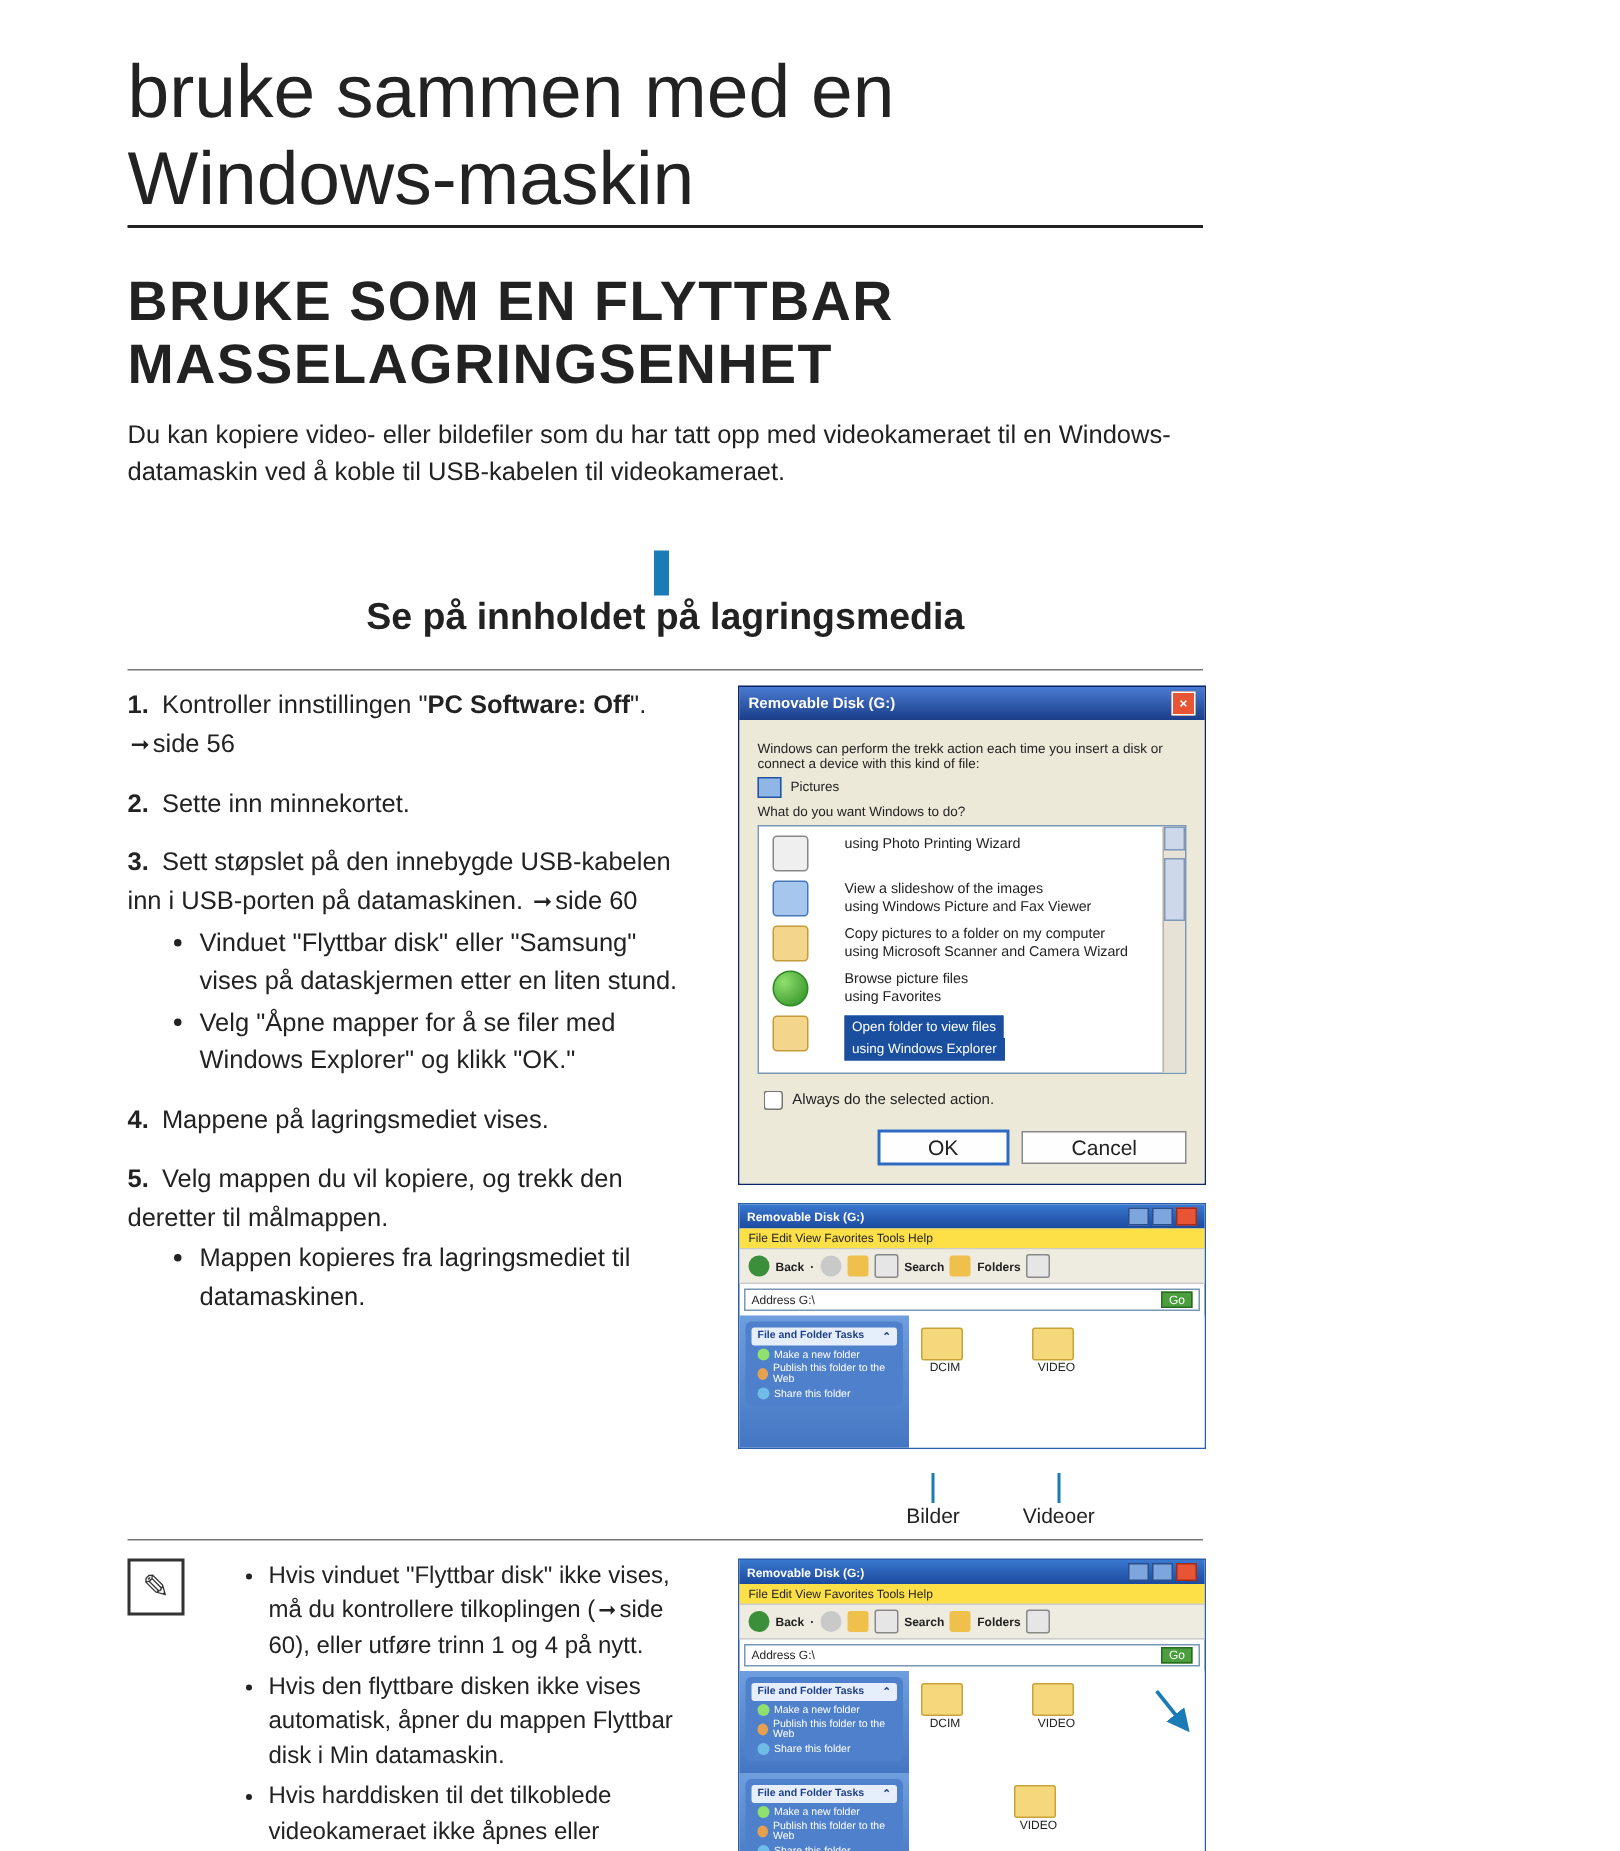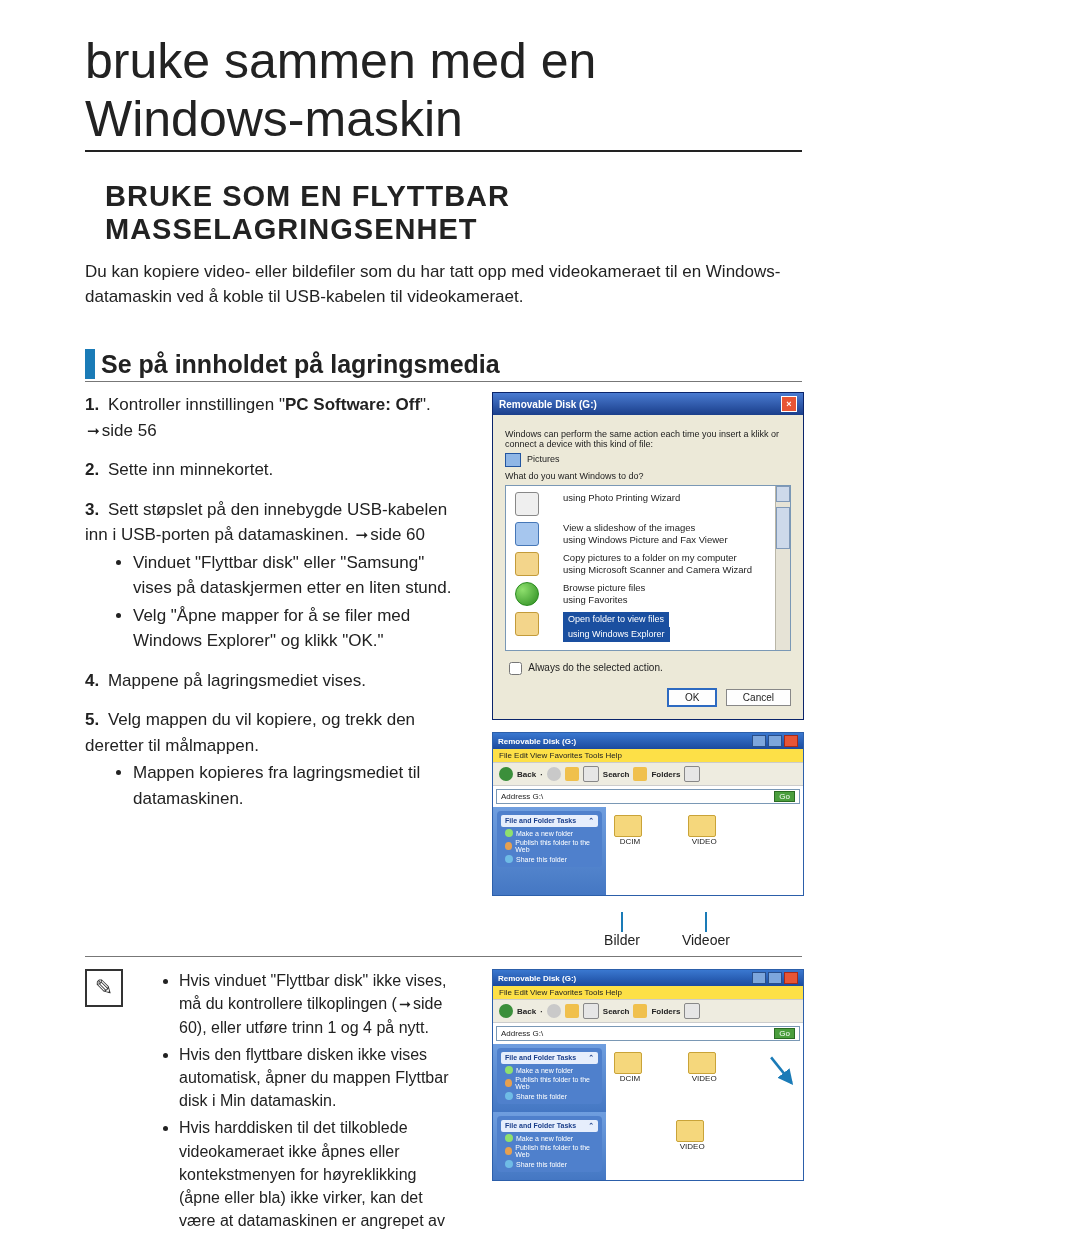--- a/index.html
+++ b/index.html
@@ -16,37 +16,37 @@
   .hero {
     font-size: 50px;
     font-weight: 300;
     font-family: "Segoe UI Light", "Arial Narrow", Arial, sans-serif;
     letter-spacing: 0px;
     border-bottom: 2px solid #222;
     padding-bottom: 2px;
     margin-bottom: 28px;
   }
   .section-title {
-    font-size: 29px;
+    font-size: 37px;
     font-weight: 700;
     letter-spacing: 1px;
     margin-bottom: 14px;
-    margin-left: 20px;
   }
   .intro {
     font-size: 17px;
     line-height: 1.45;
     margin-bottom: 40px;
   }
   .subhead-row {
     display: flex;
     align-items: center;
     border-bottom: 1.5px solid #777;
-    padding-bottom: 2px;
+    padding-bottom: 20px;
     margin-bottom: 10px;
+    flex-direction: column;
   }
   .subhead-bar {
     width: 10px;
     height: 30px;
     background: #1a7bb7;
     margin-right: 6px;
   }
   .subhead {
     font-size: 25px;
     font-weight: 700;
@@ -148,22 +148,22 @@
   .dlg-scroll { position:absolute; right:0; top:0; bottom:0; width:14px; background:#e6e3d6;border-left:1px solid #b9b6a7; }
   .dlg-scroll .t, .dlg-scroll .b { height:14px;background:#cdd9ea;border:1px solid #8099b8; }
   .dlg-scroll .thumb { height:40px;background:#cdd9ea;border:1px solid #8099b8;margin-top:5px; }
   .dlg-check { margin-top:8px; font-size:10px; }
   .dlg-check input { vertical-align:middle; margin-right:4px; }
   .dlg-btns { text-align:right;margin-top:10px; }
   .dlg-btn {
     display:inline-block;
     border:1px solid #888;
     background:#fefefe;
-    padding:2px 16px;
-    font-size:10px;
+    padding:2px 32px;
+    font-size:14px;
     margin-left:6px;
   }
   .dlg-btn.primary { border:2px solid #2d6ac1; }
 
   
   .explorer {
     border:1px solid #2c5faa;
     width:100%;
     font-size:8px;
     background:#fff;
@@ -292,21 +292,21 @@
     </div>
 
     <div class="right">
 
       <div class="dialog">
         <div class="dialog-title">
           <span>Removable Disk (G:)</span>
           <span class="dlg-close">×</span>
         </div>
         <div class="dialog-body">
-          <div class="dlg-row">Windows can perform the same action each time you insert a klikk or connect a device with this kind of file:</div>
+          <div class="dlg-row">Windows can perform the trekk action each time you insert a disk or connect a device with this kind of file:</div>
           <div class="dlg-row"><span class="dlg-mini-icon"></span><span>Pictures</span></div>
           <div class="dlg-row">What do you want Windows to do?</div>
           <div class="dlg-list">
             <div class="dlg-item">
               <div class="ico print"></div>
               <div><span>using Photo Printing Wizard</span></div>
             </div>
             <div class="dlg-item">
               <div class="ico blue"></div>
               <div><span>View a slideshow of the images</span><br><span>using Windows Picture and Fax Viewer</span></div>

